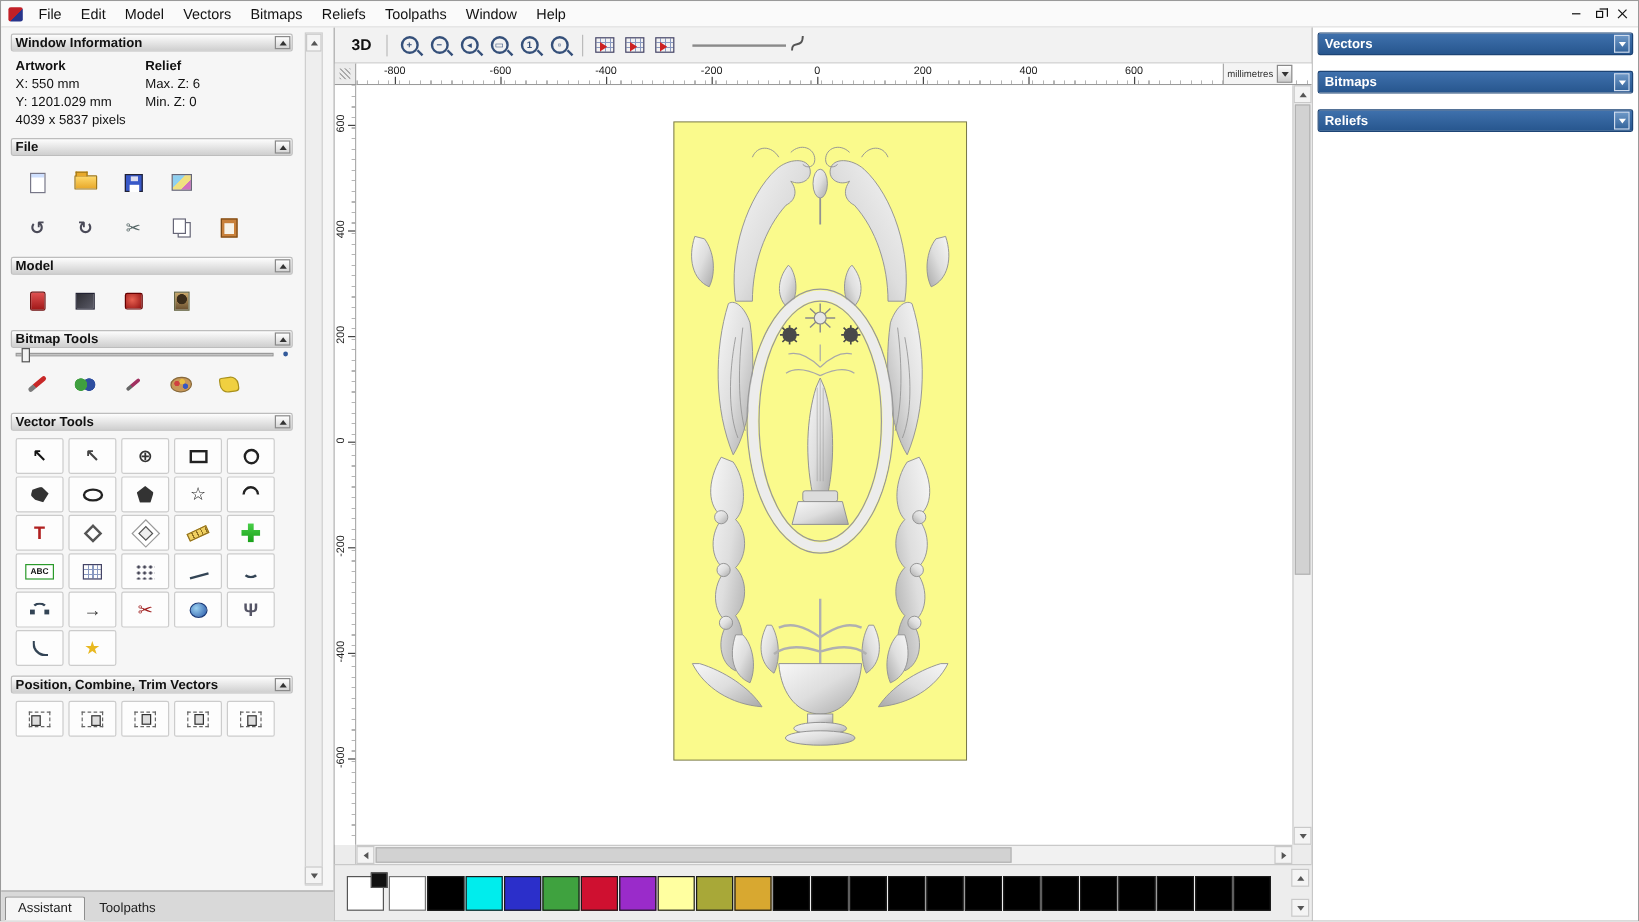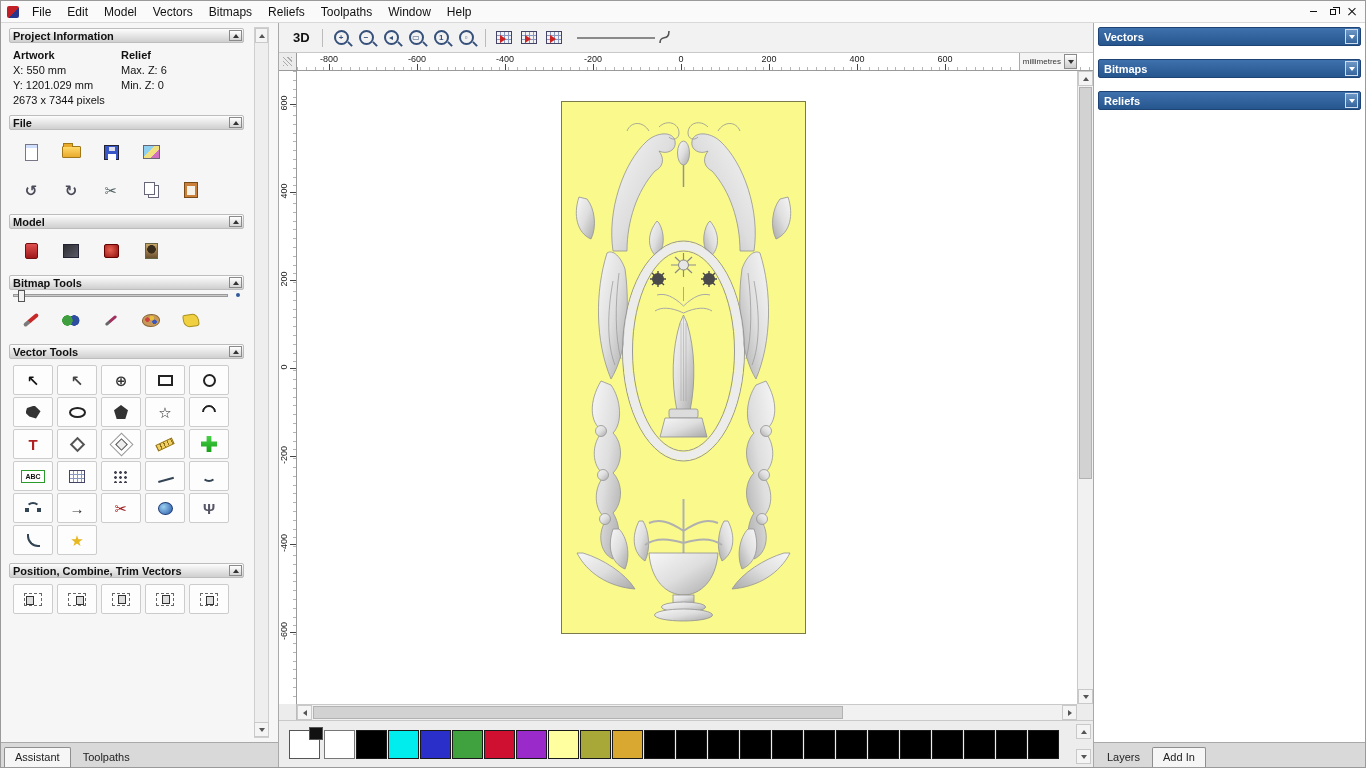--- a/index.html
+++ b/index.html
@@ -232,31 +232,31 @@
           <i class="ic-close"></i>
         </span>
     </span>
   </div>
 
   <div class="main">
 
     <div class="lp">
       <div class="lp-scrollwrap">
         <div class="sect-h">
-          <b>Project Information</b>
+          <b>Window Information</b>
           <span class="hdr-btn"></span>
         </div>
         <div class="pi-grid">
           <span class="b">Artwork</span>
           <span class="b">Relief</span>
           <span>X: 550 mm</span>
           <span>Max. Z: 6</span>
           <span>Y: 1201.029 mm</span>
           <span>Min. Z: 0</span>
-          <span>2673 x 7344 pixels</span>
+          <span>4039 x 5837 pixels</span>
         </div>
 
         <div class="sect-h">
           <b>File</b>
           <span class="hdr-btn"></span>
         </div>
         <div class="icon-row plain">
             <span class="ti">
               <i class="sh s-page"></i>
             </span>
@@ -662,20 +662,16 @@
         </div>
         <div class="blue-bar">
           <b>Bitmaps</b>
           <i class="ddbtn"></i>
         </div>
         <div class="blue-bar">
           <b>Reliefs</b>
           <i class="ddbtn"></i>
         </div>
       </div>
-      <div class="tabstrip">
-        <span class="tab">Layers</span>
-        <span class="tab active">Add In</span>
-      </div>
     </div>
   </div>
 
 </div>
 
 </body></html>

